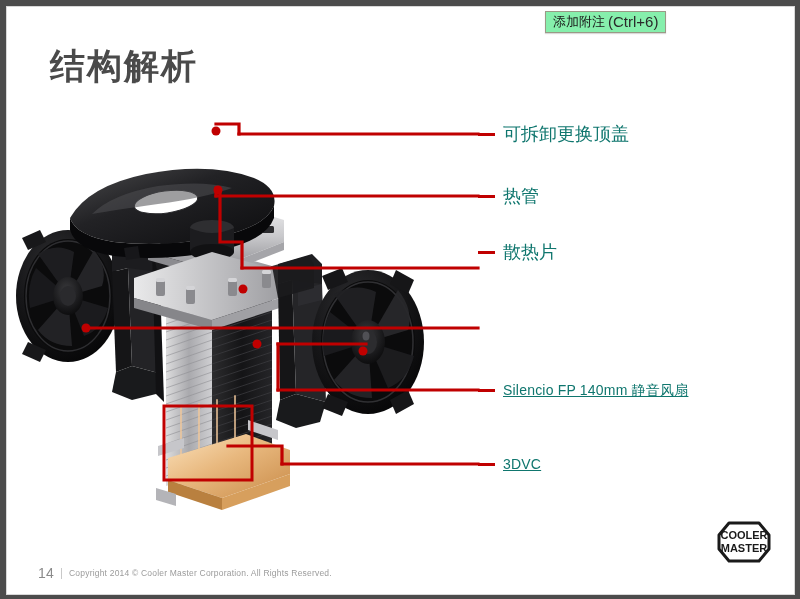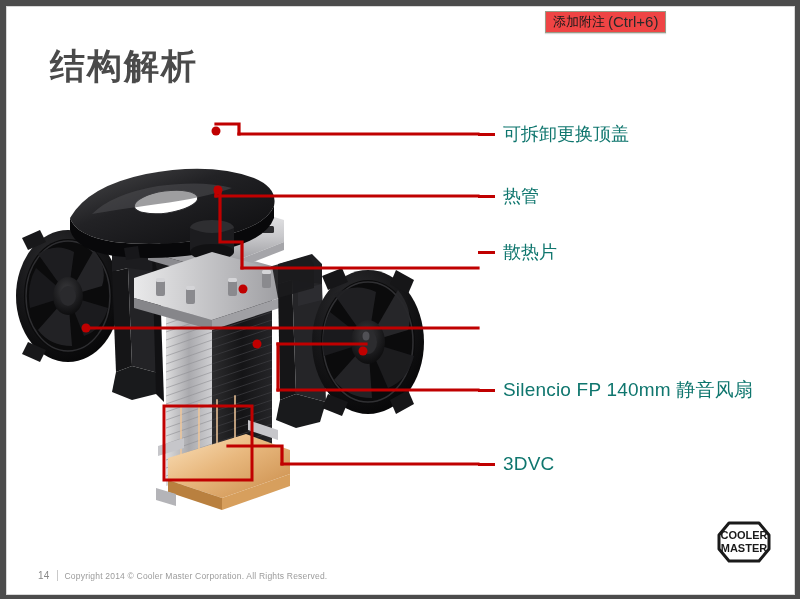--- a/index.html
+++ b/index.html
@@ -58,21 +58,21 @@
     border: 1px solid #d8d8d8;
     pointer-events: none;
   }
 
   
   .tooltip {
     position: absolute;
     left: 539px; top: 5px;
     height: 22px;
     padding: 2px 7px 3px 7px;
-    background: #ef4444;
+    background: #86efac;
     border: 1px solid #9a9a86;
     font-size: 12.5px;
     color: #1a1a1a;
     line-height: 16px;
     white-space: nowrap;
     display: flex;
     align-items: center;
     box-shadow: 0 1px 1px rgba(0,0,0,0.15);
     z-index: 40;
   }
@@ -105,21 +105,21 @@
     height: 3px;
     background: #c00000;
     margin-right: 8px;
     flex: 0 0 auto;
   }
   .callout .clabel {
     font-size: 18px;
     color: #0f766e;
     line-height: 24px;
   }
-  .callout.latin .clabel { font-size: 19px; letter-spacing: 0.2px; }
+  .callout.latin .clabel { font-size: 14px; letter-spacing: 0.2px; text-decoration: underline; }
 
   
   .leaders {
     position: absolute;
     left: 0; top: 0;
     width: 789px; height: 589px;
     pointer-events: none;
     z-index: 20;
   }
 
@@ -135,21 +135,21 @@
   .footer {
     position: absolute;
     left: 32px; bottom: 14px;
     display: flex;
     align-items: center;
     font-size: 8.5px;
     color: #9b9b9b;
     letter-spacing: 0.2px;
   }
   .footer .pagenum {
-    font-size: 10px;
+    font-size: 14px;
     color: #8a8a8a;
     margin-right: 7px;
   }
   .footer .divider {
     width: 1px; height: 11px;
     background: #c9c9c9;
     margin-right: 7px;
   }
 
   

